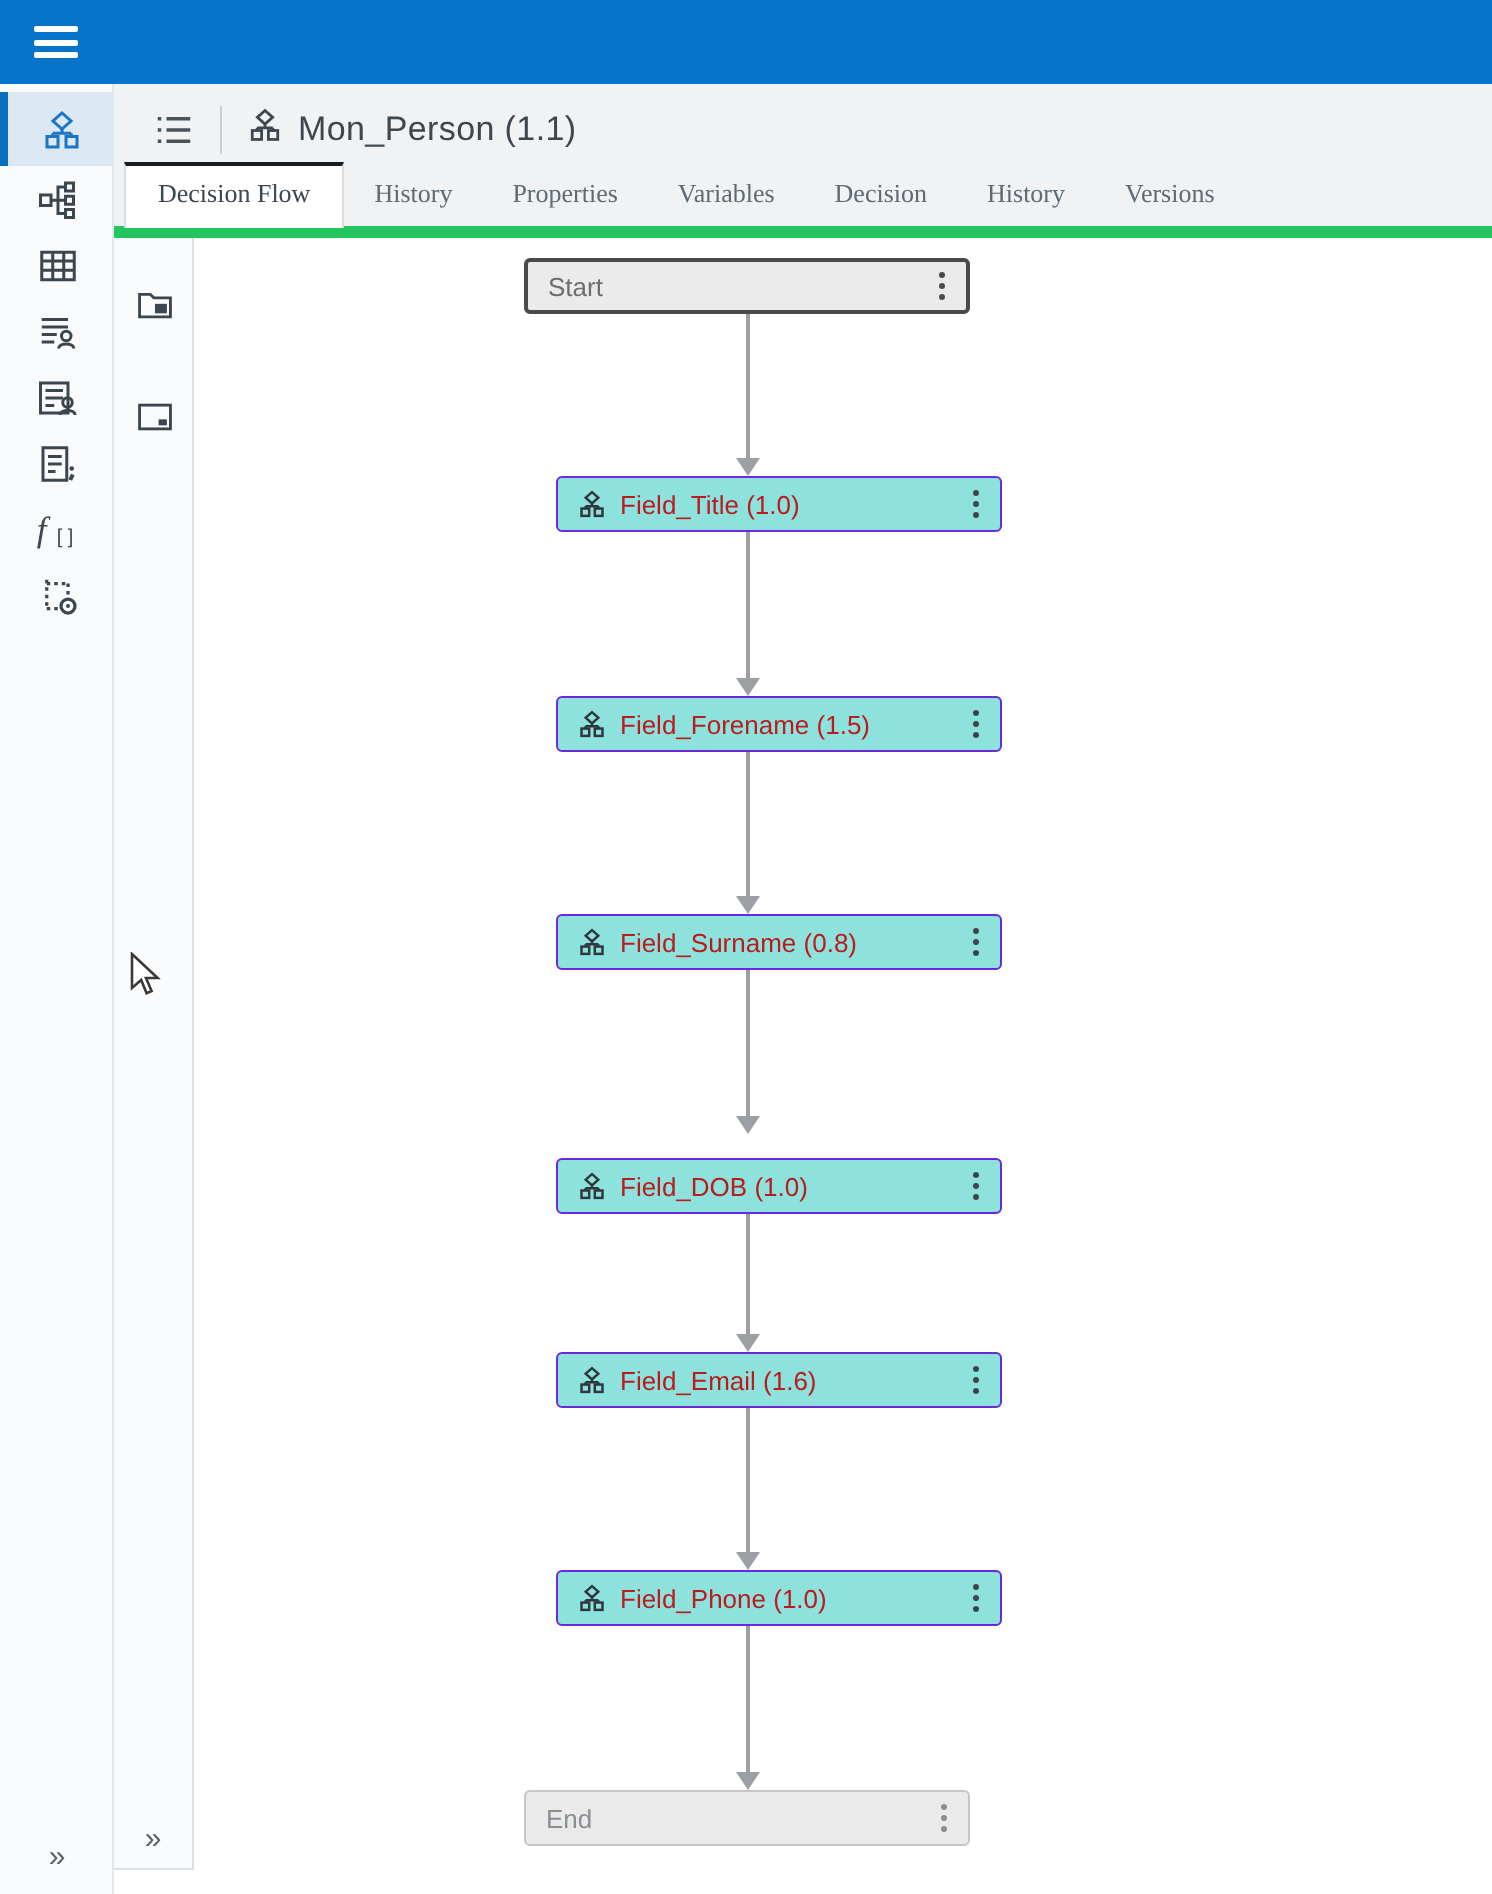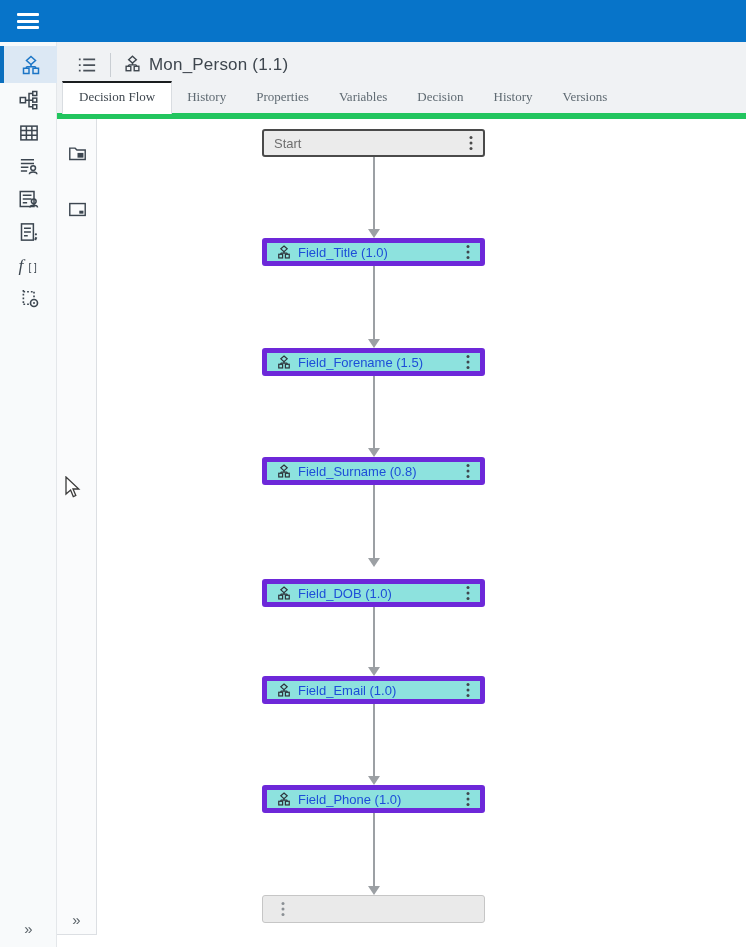--- a/index.html
+++ b/index.html
@@ -37,21 +37,21 @@
 
   
   .tool-panel { position:relative; width:40px; flex:0 0 auto; background:#FAFBFC; border-right:1px solid #DCDFE3; border-bottom:1px solid #DCDFE3; height:816px; }
   .tool-btn { position:absolute; left:10px; width:20px; height:20px; color:#3C4650; cursor:pointer; display:flex; align-items:center; justify-content:center; }
   .tool-expand { position:absolute; bottom:6px; left:0; width:100%; text-align:center; color:#5A6268; font-size:15px; cursor:pointer; }
 
   
   .canvas { position:relative; flex:1 1 auto; background:#fff; }
   .node { position:absolute; left:165px; width:223px; height:28px; display:flex; align-items:center; padding:0 10px; border-radius:3px; font-size:13px; cursor:pointer; }
   .node .node-label { flex:1 1 auto; white-space:nowrap; overflow:hidden; }
-  .node.teal { background:#8DE2DE; border:5px solid #6d28d9; color:#1d4ed8; }
+  .node.teal { background:#8DE2DE; border:1px solid #6d28d9; color:#b91c1c;margin-left:16px; }
   .node.gray { background:#EAEAEA; border:1px solid #C6C6C6; color:#8A8F94; }
   .node.start { background:#EBEBEB; border:2px solid #4A4A4A; color:#6E6E6E; }
   .node-icon { display:flex; align-items:center; margin-right:7px; color:#2E353B; }
   .kebab { display:flex; align-items:center; padding-left:8px; cursor:pointer; }
 
   .edge-line { position:absolute; left:275.5px; width:2px; background:#9CA0A4; }
   .edge-arrow { position:absolute; left:270.5px; width:0; height:0; border-left:6px solid transparent; border-right:6px solid transparent; border-top:9px solid #9CA0A4; }
 
   .cursor { position:absolute; left:62px; top:476px; z-index:10; pointer-events:none; }
 </style>
@@ -307,21 +307,21 @@
 
         <div class="node teal" style="top:557px">
           <span class="node-icon">
             <svg width="14" height="14" viewBox="0 0 16 16" fill="none" stroke="currentColor" stroke-width="1.4">
               <path d="M8 1.2 L11.6 4.4 L8 7.6 L4.4 4.4 Z"></path>
               <path d="M8 7.6 V9.3 M4.3 9.3 H11.7 M4.3 9.3 V10.6 M11.7 9.3 V10.6"></path>
               <rect x="2" y="10.6" width="4.4" height="4.2"></rect>
               <rect x="9.6" y="10.6" width="4.4" height="4.2"></rect>
             </svg>
           </span>
-          <span class="node-label">Field_Email (1.0)</span>
+          <span class="node-label">Field_Email (1.6)</span>
           <span class="kebab">
             <svg width="4" height="16" viewBox="0 0 4 16" fill="#3E464E">
                 <circle cx="2" cy="2.5" r="1.5"></circle>
                 <circle cx="2" cy="8" r="1.5"></circle>
                 <circle cx="2" cy="13.5" r="1.5"></circle>
               </svg>
           </span>
         </div>
 
         <div class="node teal" style="top:666px">
@@ -337,20 +337,21 @@
           <span class="kebab">
             <svg width="4" height="16" viewBox="0 0 4 16" fill="#3E464E">
                 <circle cx="2" cy="2.5" r="1.5"></circle>
                 <circle cx="2" cy="8" r="1.5"></circle>
                 <circle cx="2" cy="13.5" r="1.5"></circle>
               </svg>
           </span>
         </div>
 
         <div class="node gray" style="top:776px">
+          <span class="node-label">End</span>
           <span class="kebab">
             <svg width="4" height="16" viewBox="0 0 4 16" fill="#8A8F94">
                 <circle cx="2" cy="2.5" r="1.5"></circle>
                 <circle cx="2" cy="8" r="1.5"></circle>
                 <circle cx="2" cy="13.5" r="1.5"></circle>
               </svg>
           </span>
         </div>
 
       </div>

